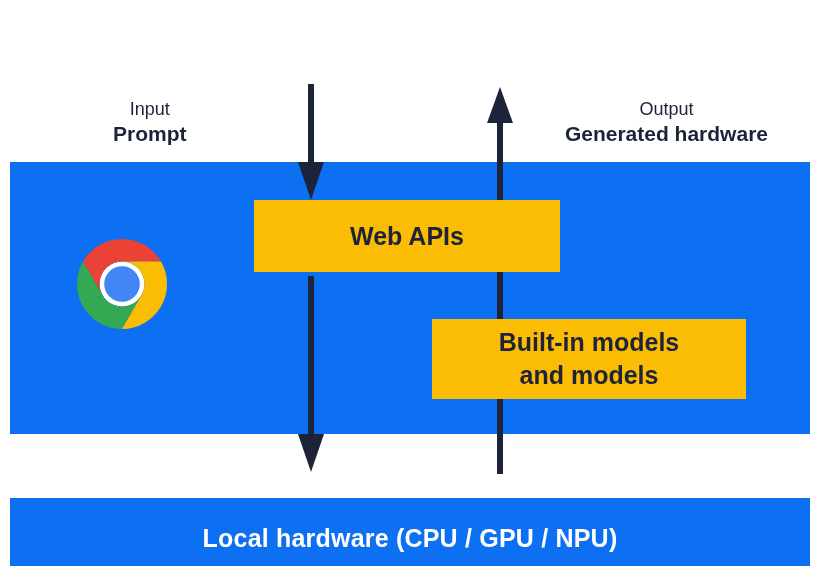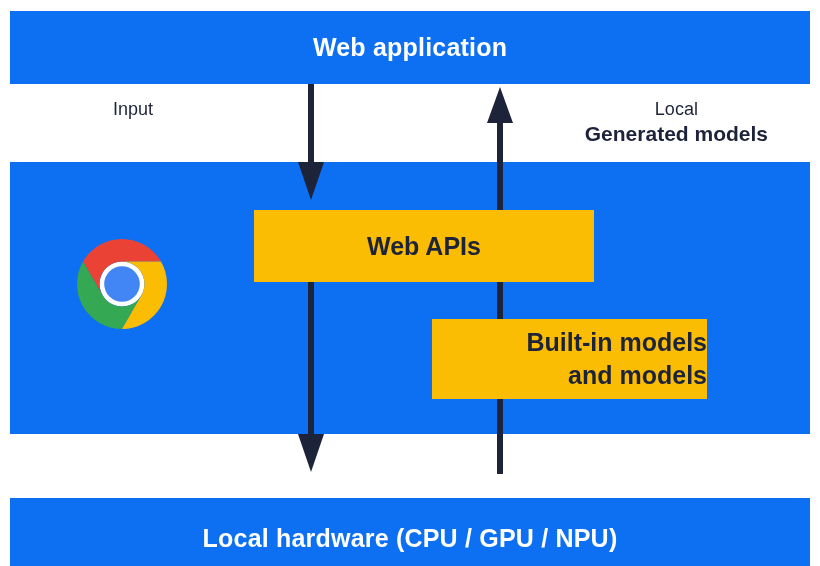--- a/index.html
+++ b/index.html
@@ -34,43 +34,41 @@
   .head-up{
     position:absolute;width:0;height:0;z-index:1;
     border-left:13px solid transparent;border-right:13px solid transparent;
     border-bottom:36px solid var(--ink);
   }
   .yellow-box{
     position:absolute;background:var(--box-yellow);z-index:2;
     display:flex;flex-direction:column;align-items:center;justify-content:center;
     color:var(--ink);font-weight:700;font-size:25px;text-align:center;
   }
-  .web-apis-box{left:254px;top:210px;width:340px;height:72px;}
-  .builtin-box{left:432px;top:319px;width:275px;height:80px;line-height:33px;align-items:flex-end;}
+  .web-apis-box{left:254px;top:200px;width:306px;height:72px;}
+  .builtin-box{left:432px;top:319px;width:314px;height:80px;line-height:33px;}
   .chrome-logo{position:absolute;left:77px;top:239px;width:90px;height:90px;z-index:2;}
   .browser-label{
     position:absolute;left:37px;top:342px;width:170px;z-index:2;text-align:center;
     color:var(--text-on-blue);font-weight:700;font-size:25px;
   }
 </style>
 </head>
 <body>
 
 <div class="diagram">
 
-  <div class="bar top-bar">
-    <span class="bar-label">Web application</span>
-  </div>
 
   <div class="io-group io-left">
     <div class="io-title">Input</div>
+    <div class="io-value">Prompt</div>
   </div>
   <div class="io-group io-right">
-    <div class="io-title">Local</div>
-    <div class="io-value">Generated models</div>
+    <div class="io-title">Output</div>
+    <div class="io-value">Generated hardware</div>
   </div>
 
   <div class="browser-panel"></div>
 
   <div class="flow-line" style="left:308px;top:84px;height:82px;"></div>
   <div class="head-down" style="left:298px;top:162px;"></div>
 
   <div class="flow-line" style="left:308px;top:276px;height:160px;"></div>
   <div class="head-down" style="left:298px;top:434px;"></div>
 

